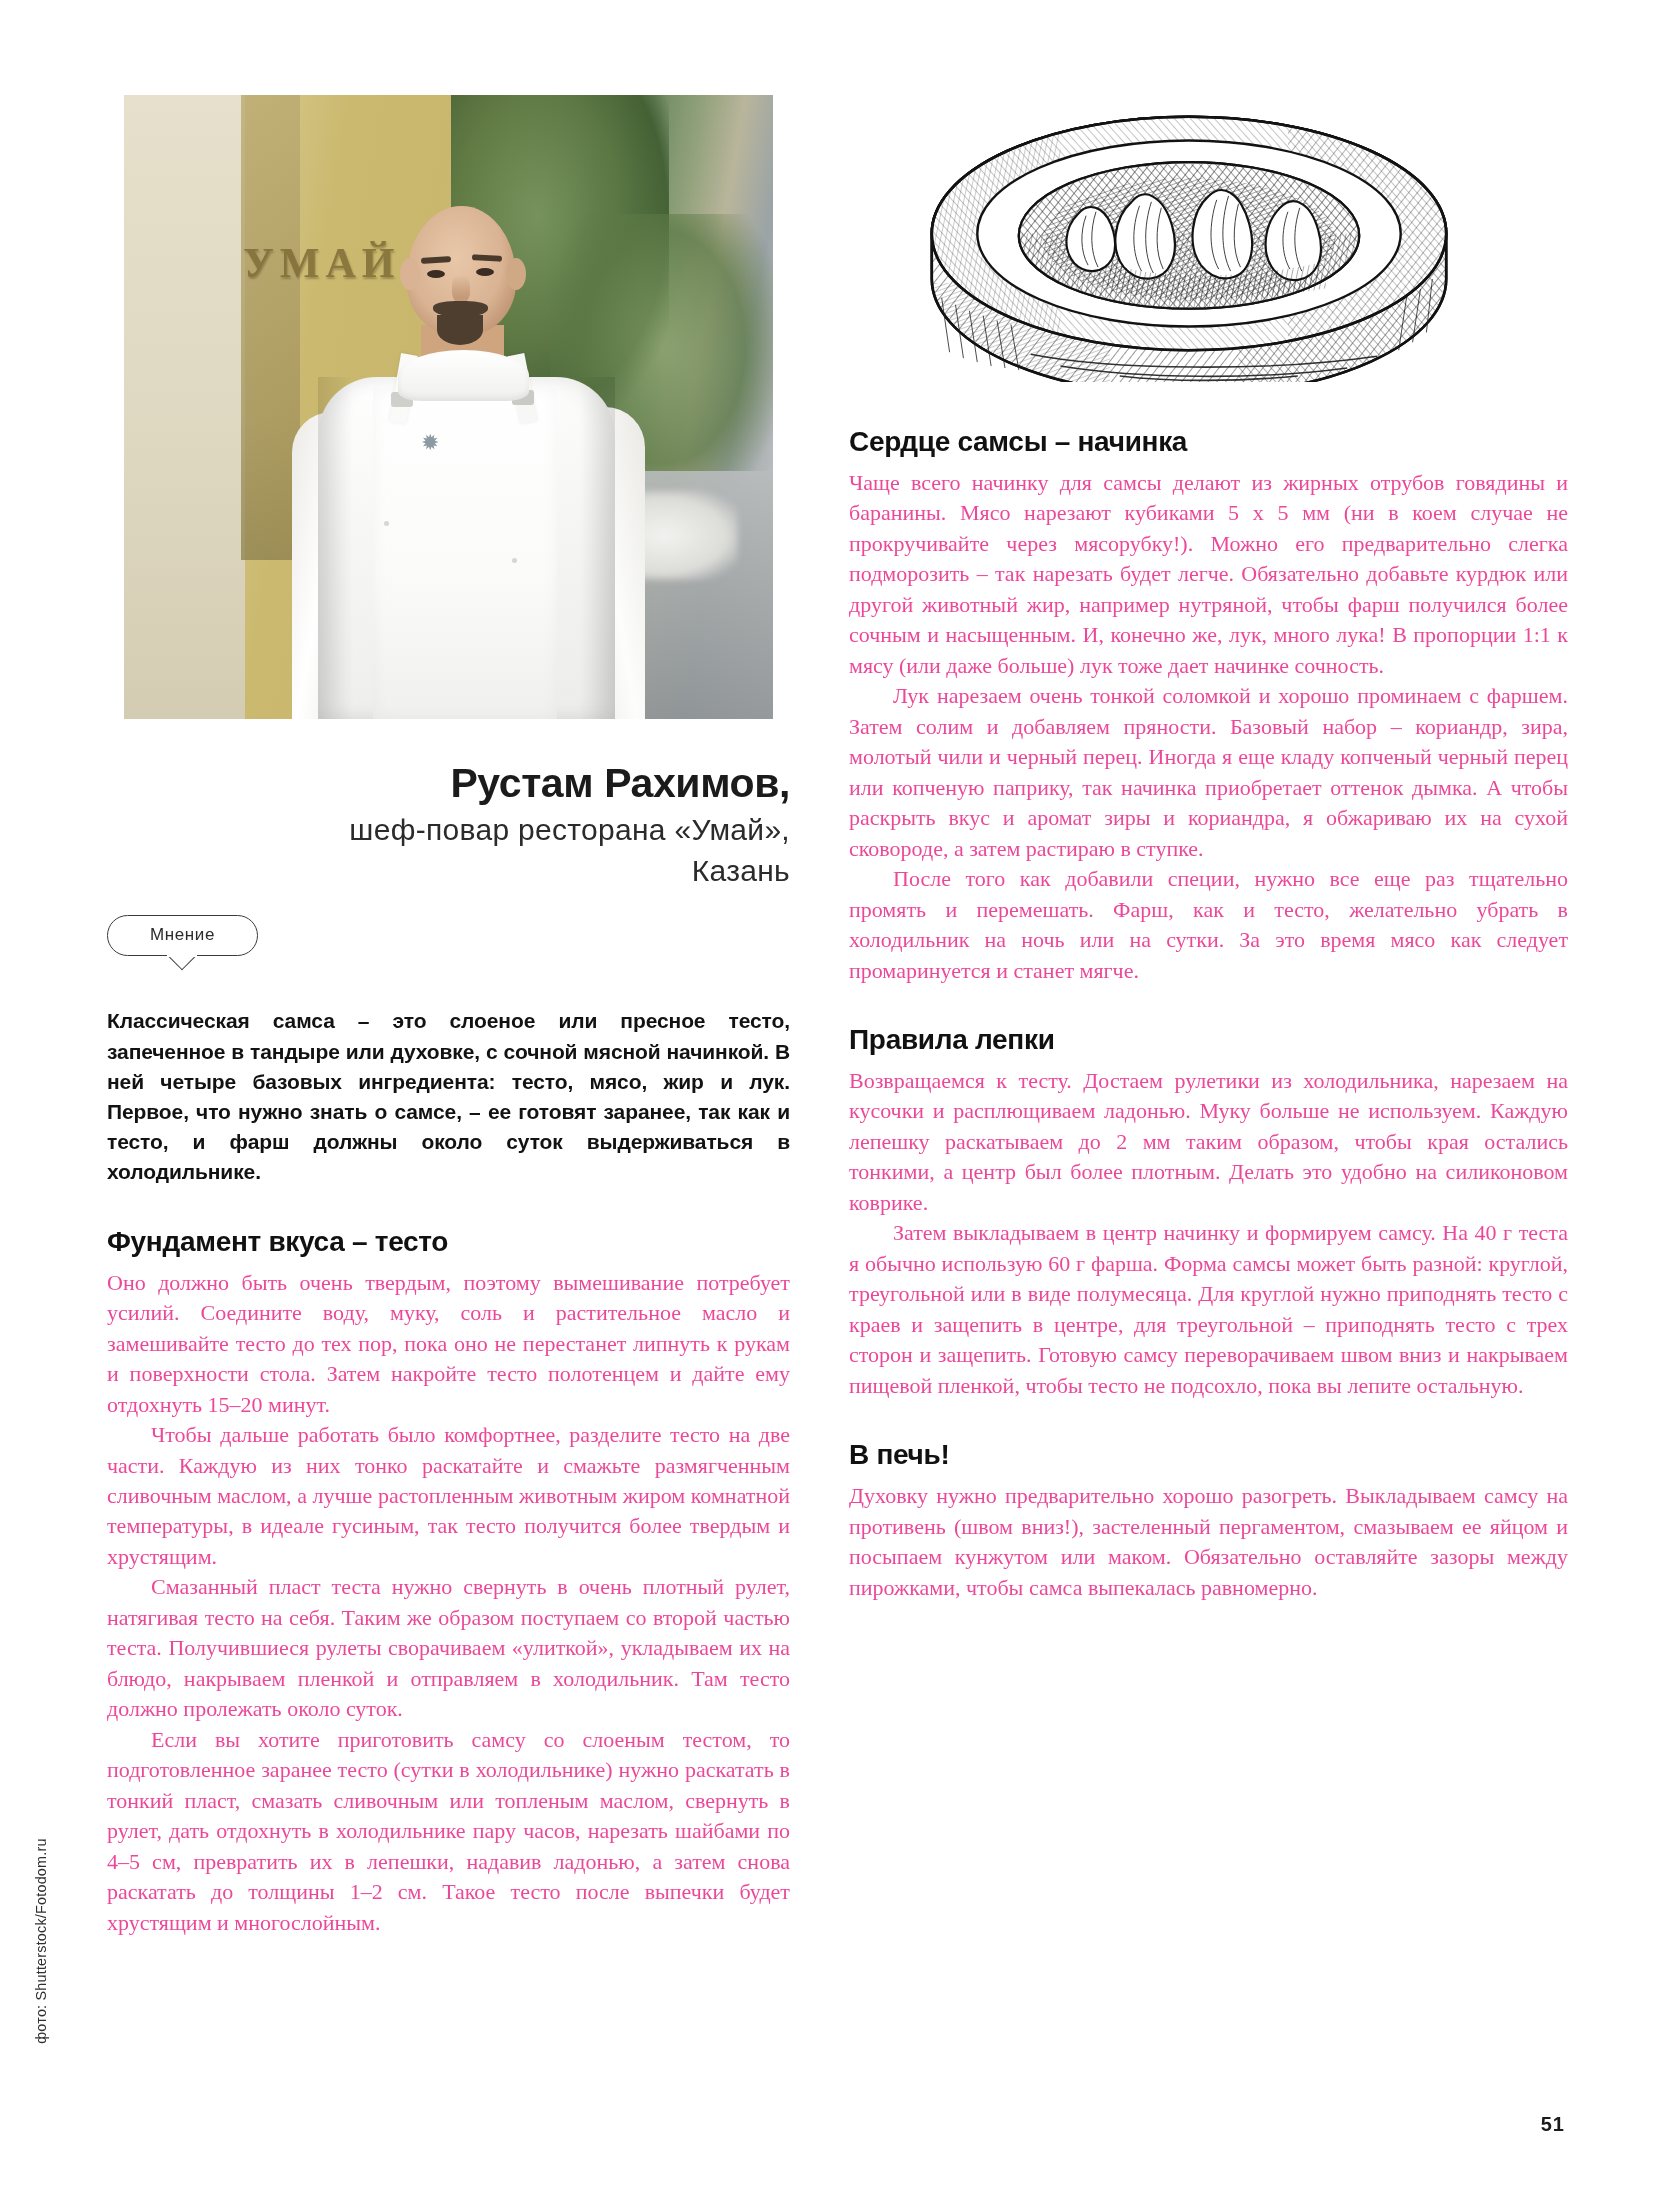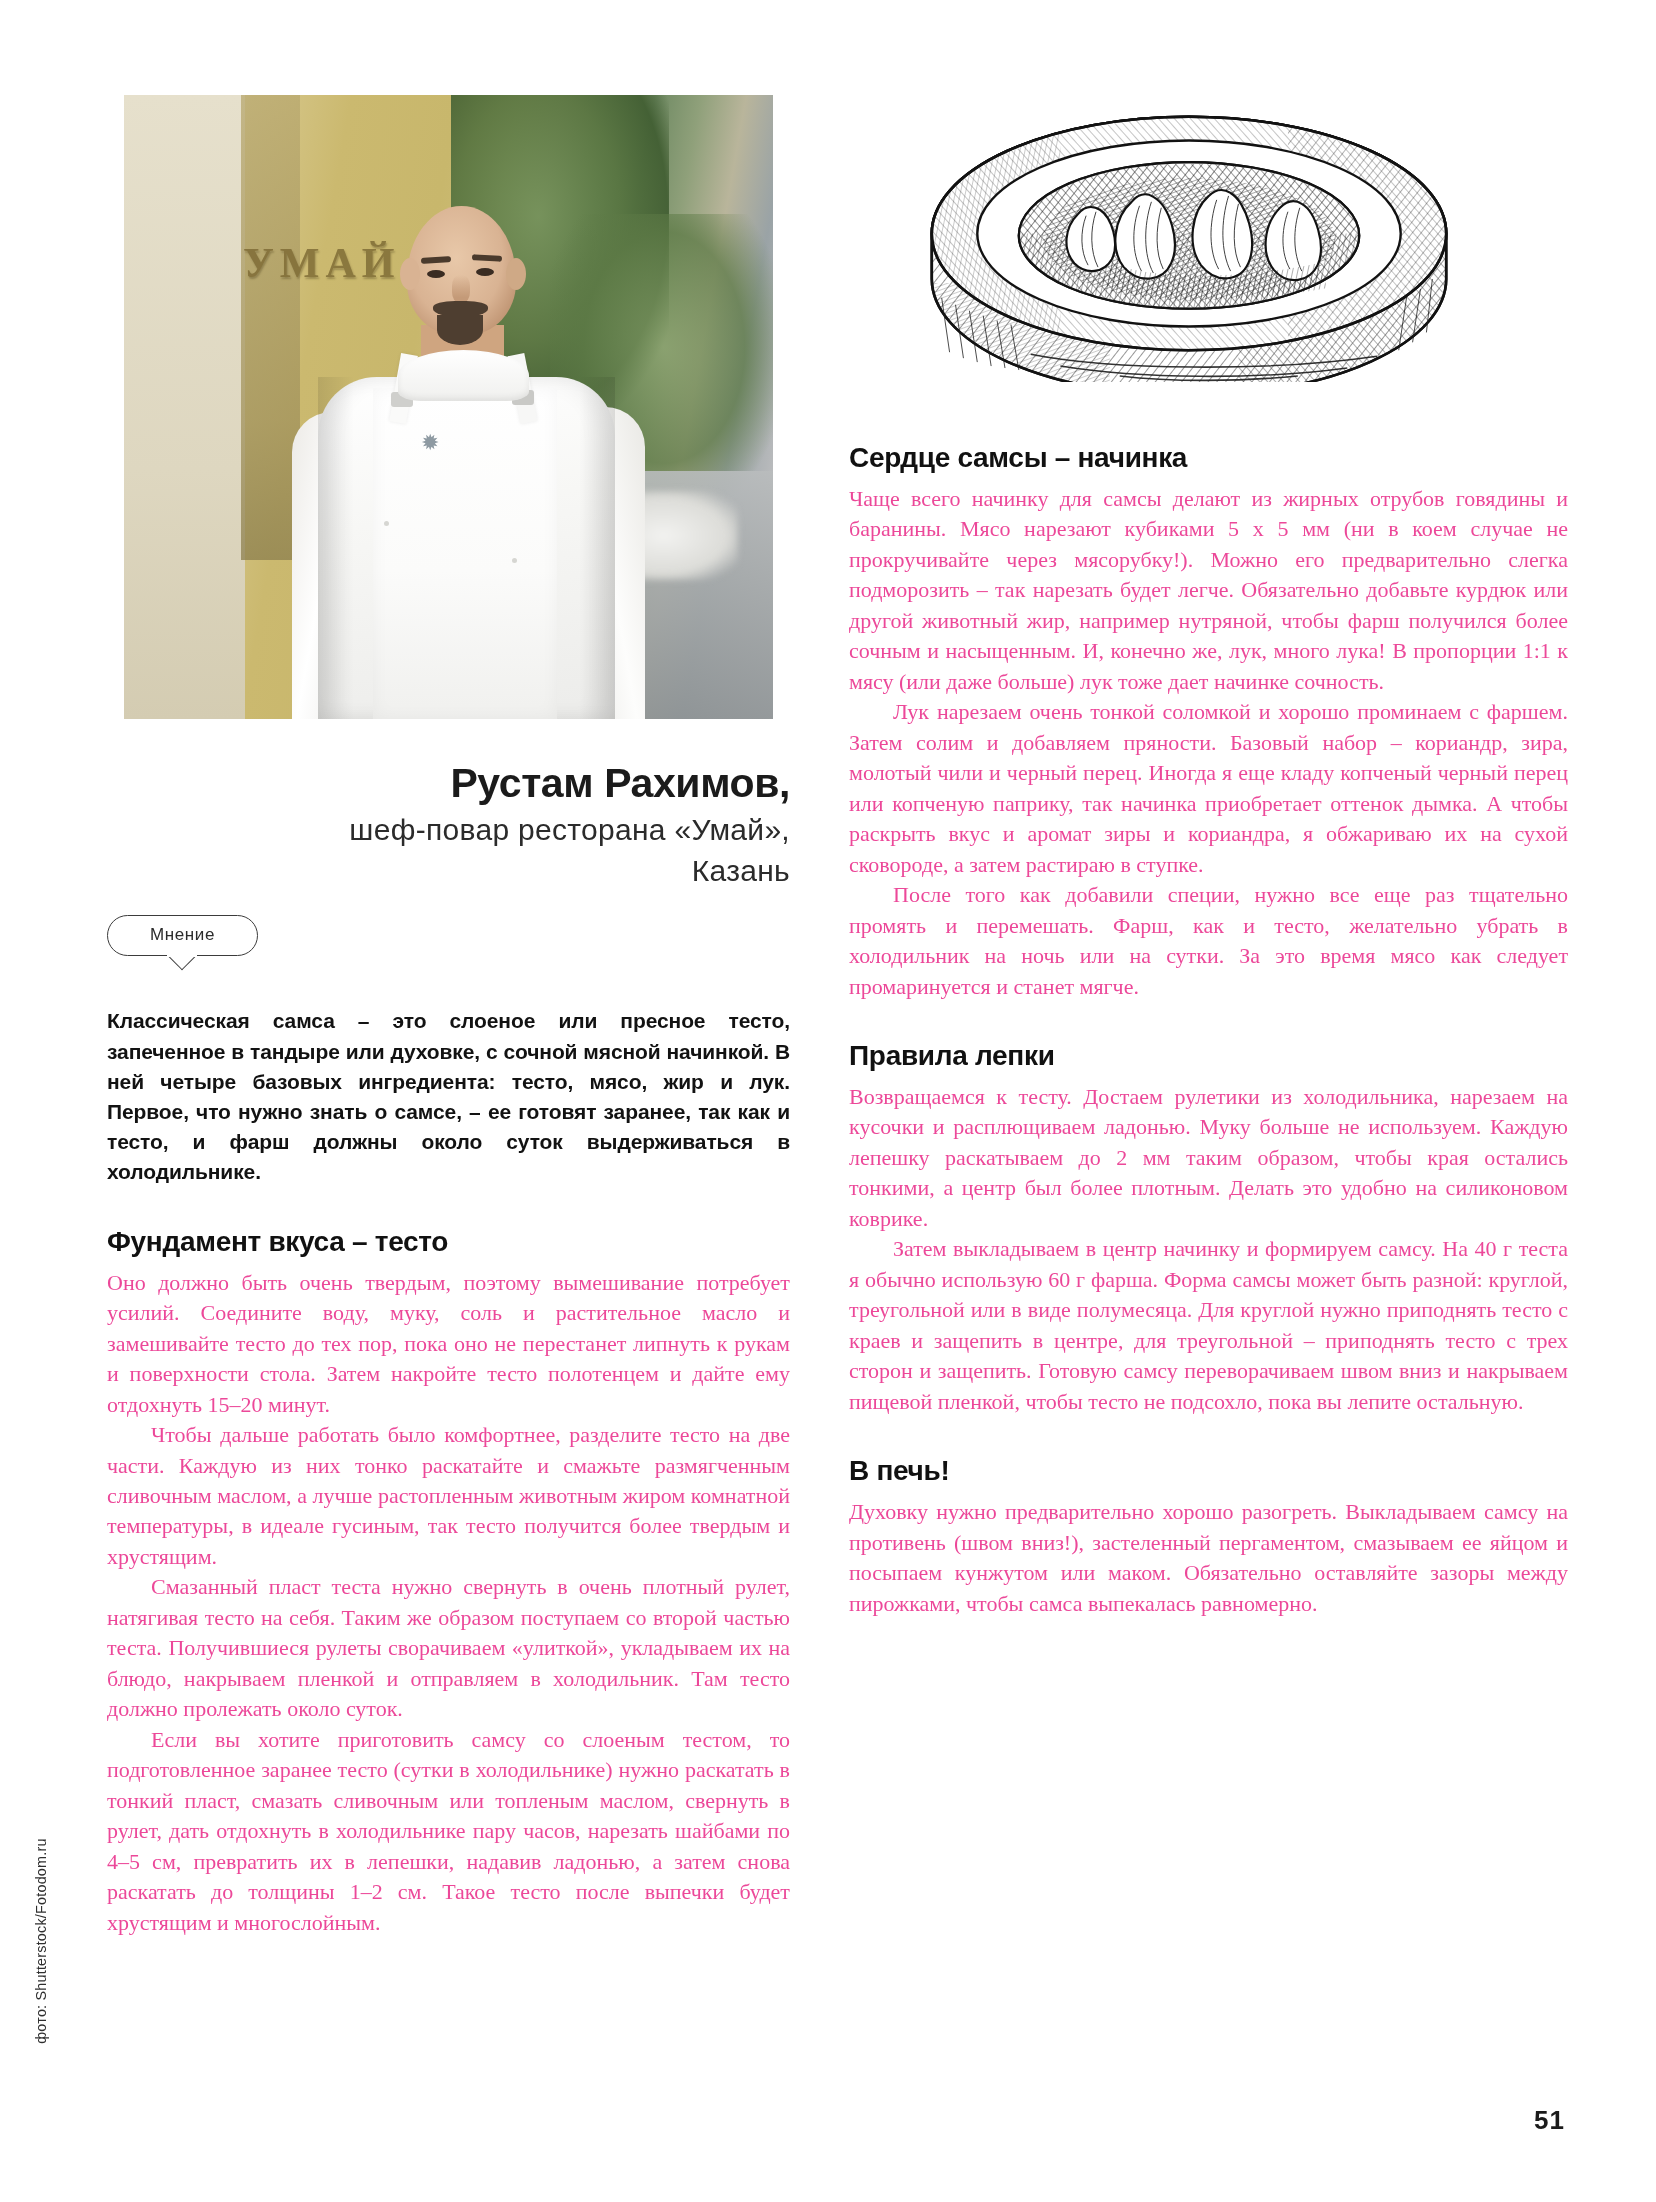--- a/index.html
+++ b/index.html
@@ -302,29 +302,29 @@
   .illus-caption {
     margin-top: 48px;
     font-family: "Liberation Sans", sans-serif;
     font-size: 24px;
     line-height: 1.72;
     letter-spacing: 2.1px;
     color: #6e7174;
     font-weight: 300;
   }
 
-  .right-body-start { margin-top: 60px; }
+  .right-body-start { margin-top: 44px; }
 
   .page-num {
     position: absolute;
     right: 91px;
     bottom: 67px;
     font-family: "Liberation Sans", sans-serif;
     font-weight: bold;
-    font-size: 26px;
+    font-size: 20px;
     letter-spacing: 1px;
     color: #1b1b1b;
   }
 </style>
 </head>
 <body>
 
 <div class="page">
 
   <div class="photo-credit">фото: Shutterstock/Fotodom.ru</div>

